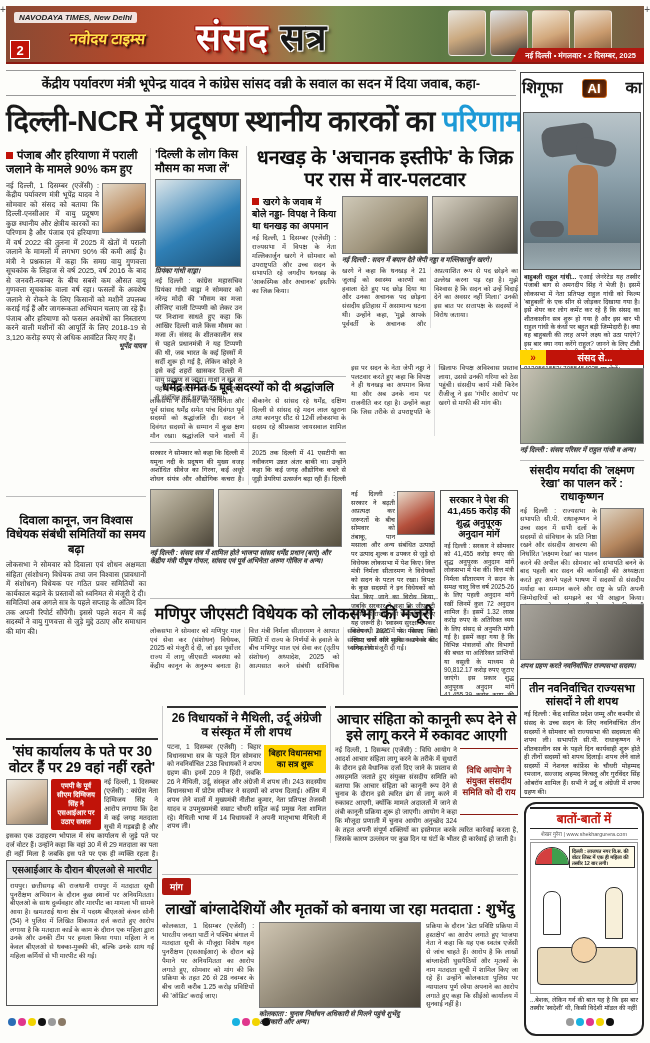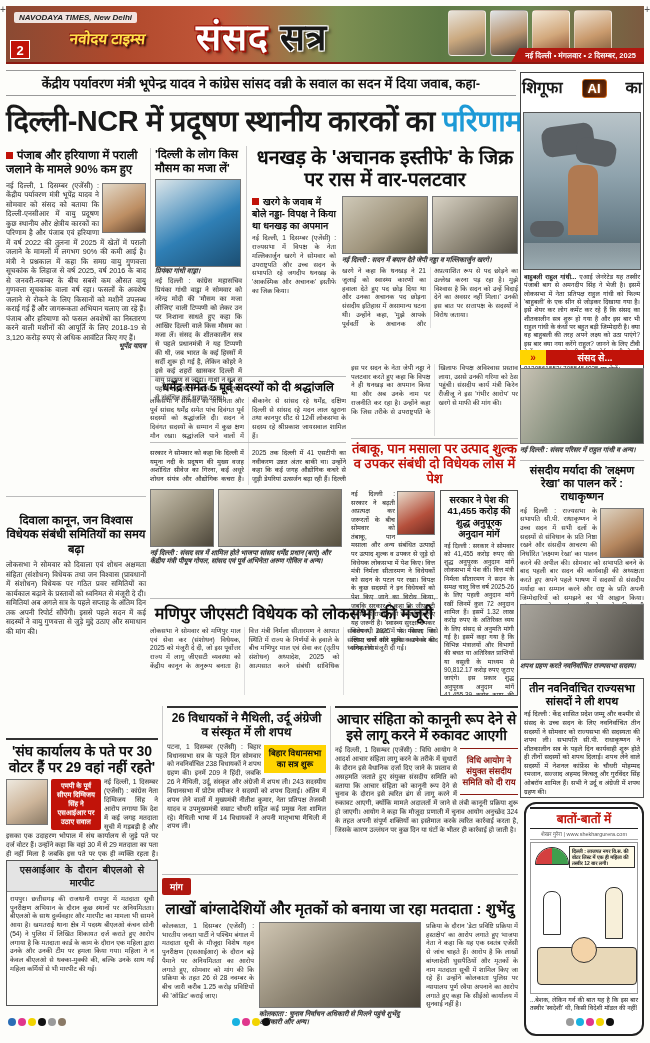--- a/index.html
+++ b/index.html
@@ -68,21 +68,21 @@
   #rail-ai .ai-cap { font-size:6.4px; line-height:1.3; text-align:justify; padding:3px 1px 1px; color:#222; }
   #rail-ai .ai-cap b { font-weight:900; }
   #sansad-band { left:520px; top:350px; width:124px; height:15px; display:flex; }
   #sansad-band .arrow { width:26px; background:#ffd400; color:#c11309; font-weight:900; font-size:10px; text-align:center; line-height:15px; }
   #sansad-band .band-label { flex:1; background:#c11309; color:#fff; font-weight:bold; font-size:9.5px; text-align:center; line-height:15px; }
   .rail-block { left:520px; width:124px; }
   .red-inset { background:#c11309; color:#fff; font-weight:bold; font-size:7.5px; padding:3px; text-align:center; border-radius:2px; }
   .yellow-inset { background:#ffd400; color:#111; font-weight:900; font-size:8.5px; padding:3px 4px; text-align:center; }
   .maroon-inset { color:#8b1a12; font-weight:900; font-size:8.5px; text-align:center; line-height:1.3; }
   .boxed { border:1px solid #555; padding:3px; }
-  .box-head-grey { background:#e4e4e4; font-weight:900; font-size:9.5px; text-align:center; padding:2px; border-bottom:1px solid #888;font-family:Liberation Mono, monospace; }
+  .box-head-grey { background:#e4e4e4; font-weight:900; font-size:9.5px; text-align:center; padding:2px; border-bottom:1px solid #888; }
   
   #cartoon { left:524px; top:802px; width:120px; height:234px; border:2px solid #222; border-radius:12px; padding:3px 4px; background:#fff; }
   #cartoon .c-title { color:#c11309; font-weight:900; font-size:12px; text-align:center; border-top:2px solid #222; border-bottom:1px solid #222; padding:1px 0; }
   #cartoon .c-byline { font-size:5.5px; text-align:center; color:#555; border-bottom:1px solid #aaa; padding:1px 0; }
   #cartoon .c-canvas { position:relative; height:152px; border:1px solid #999; margin-top:2px; overflow:hidden; background:#fff; }
   #cartoon .c-cap { font-size:6.3px; line-height:1.25; margin-top:2px; text-align:justify; }
   
   #demand-strip { display:flex; align-items:center; gap:4px; }
   #demand-strip .d-label { background:#b01810; color:#fff; font-weight:900; font-size:9px; padding:2px 8px; border-radius:2px; }
   #demand-strip .d-text { flex:1; border:1.5px solid #b01810; border-radius:10px; color:#8b1a12; font-weight:bold; font-size:8.5px; padding:1px 8px; text-align:center; }
@@ -235,23 +235,20 @@
       <div class="photo" style="width:124px;height:58px;background:linear-gradient(140deg,#d6cfc0,#9a9282 55%,#57503f);"></div>
     </div>
     <div class="caption" style="margin-top:2px;">नई दिल्ली : संसद सत्र में शामिल होते भाजपा सांसद धर्मेंद्र प्रधान (बाएं) और केंद्रीय मंत्री पीयूष गोयल, सांसद एवं पूर्व अभिनेता अरुण गोविल व अन्य।</div>
   </div>
 
   <div class="abs hair-top" style="left:150px;top:598px;width:288px;padding-top:3px;">
     <div class="headline" style="font-size:16px;">मणिपुर जीएसटी विधेयक को लोकसभा की मंजूरी</div>
     <div class="body-txt cols3" style="margin-top:3px;font-size:6.6px;height:68px;overflow:hidden;">लोकसभा ने सोमवार को मणिपुर माल एवं सेवा कर (संशोधन) विधेयक, 2025 को मंजूरी दे दी, जो इस पूर्वोत्तर राज्य में लागू जीएसटी व्यवस्था को केंद्रीय कानून के अनुरूप बनाता है। वित्त मंत्री निर्मला सीतारमण ने आपात स्थिति में राज्य के निर्णयों के हवाले के बीच मणिपुर माल एवं सेवा कर (तृतीय संशोधन) अध्यादेश, 2025 को आत्मसात करने संबंधी सांविधिक संकल्प भी सदन में पेश किया, जिसे संक्षिप्त चर्चा और पारित करने के बाद ध्वनिमत से मंजूरी दी गई।</div>
   </div>
 
-  <div class="abs hair-top" style="left:351px;top:438px;width:167px;padding-top:3px;">
-    <div class="headline" style="font-size:13px;line-height:1.15;"><span style="color:#c11309;">तंबाकू, पान मसाला पर उत्पाद शुल्क व उपकर संबंधी दो विधेयक लोस में पेश</span></div>
-  </div>
   <div class="abs" style="left:351px;top:490px;width:84px;">
     <div class="body-txt" style="font-size:6.5px;">
       <span class="photo" style="float:right;width:38px;height:44px;margin:1px 0 1px 2px;background:linear-gradient(150deg,#e8dccc,#b5503c 60%,#6e2a20);"></span>
       <span>नई दिल्ली : सरकार ने बढ़ती अप्रत्यक्ष कर जरूरतों के बीच सोमवार को तंबाकू, पान मसाला और अन्य संबंधित उत्पादों पर उत्पाद शुल्क व उपकर से जुड़े दो विधेयक लोकसभा में पेश किए। वित्त मंत्री निर्मला सीतारमण ने विधेयकों को सदन के पटल पर रखा। विपक्ष के कुछ सदस्यों ने इन विधेयकों को पेश किए जाने का विरोध किया, जबकि सरकार ने कहा कि जीएसटी सुधारों से राजस्व की भरपाई के लिए यह जरूरी है। 'स्वास्थ्य सुरक्षा उपकर विधेयक, 2025' पर मसाला पर लगाए जाने वाले शुल्क व उपकर की जगह लेगा।</span>
     </div>
   </div>
 
   <div class="abs boxed" style="left:440px;top:490px;width:78px;height:206px;overflow:hidden;">
     <div class="headline" style="font-size:9.5px;line-height:1.2;">सरकार ने पेश की 41,455 करोड़ की शुद्ध अनुपूरक अनुदान मांगें</div>
     <div class="body-txt" style="margin-top:2px;font-size:6.3px;">नई दिल्ली : सरकार ने सोमवार को 41,455 करोड़ रुपए की शुद्ध अनुपूरक अनुदान मांगें लोकसभा में पेश कीं। वित्त मंत्री निर्मला सीतारमण ने सदन के समक्ष चालू वित्त वर्ष 2025-26 के लिए पहली अनुदान मांगें रखीं जिनमें कुल 72 अनुदान शामिल हैं। इसमें 1.32 लाख करोड़ रुपए के अतिरिक्त व्यय के लिए संसद से अनुमति मांगी गई है। इसमें कहा गया है कि विभिन्न मंत्रालयों और विभागों की बचत या अतिरिक्त प्राप्तियों या वसूली के माध्यम से 90,812.17 करोड़ रुपए जुटाए जाएंगे। इस प्रकार शुद्ध अनुपूरक अनुदान मांगें 41,455.39 करोड़ रुपए की हैं।</div>
@@ -275,21 +272,21 @@
     <div class="headline" style="font-size:12px;line-height:1.2;border-top:2px solid #333;padding-top:3px;">26 विधायकों ने मैथिली, उर्दू अंग्रेजी व संस्कृत में ली शपथ</div>
     <div class="body-txt" style="margin-top:3px;font-size:6.7px;">
       <span class="yellow-inset" style="float:right;width:62px;margin:2px 0 2px 3px;">बिहार विधानसभा का सत्र शुरू</span>
       <span>पटना, 1 दिसम्बर (एजेंसी) : बिहार विधानसभा सत्र के पहले दिन सोमवार को नवनिर्वाचित 238 विधायकों ने शपथ ग्रहण की। इनमें 209 ने हिंदी, जबकि 26 ने मैथिली, उर्दू, संस्कृत और अंग्रेजी में शपथ ली। 243 सदस्यीय विधानसभा में प्रोटेम स्पीकर ने सदस्यों को शपथ दिलाई। अंतिम में शपथ लेने वालों में मुख्यमंत्री नीतीश कुमार, नेता प्रतिपक्ष तेजस्वी यादव व उपमुख्यमंत्री सम्राट चौधरी सहित कई प्रमुख नेता शामिल रहे। मैथिली भाषा में 14 विधायकों ने अपनी मातृभाषा मैथिली में शपथ ली।</span>
     </div>
   </div>
 
   <div class="abs vrule" style="left:330px;top:706px;width:188px;padding-left:4px;">
     <div class="headline" style="font-size:14px;line-height:1.15;border-top:2px solid #333;padding-top:3px;">आचार संहिता को कानूनी रूप देने से इसे लागू करने में रुकावट आएगी</div>
     <div class="body-txt" style="margin-top:3px;font-size:6.7px;">
-      <span class="maroon-inset" style="float:right;width:58px;margin:2px 0 2px 3px;border-top:1px solid #8b1a12;border-bottom:1px solid #8b1a12;padding:6px 0;">विधि आयोग ने संयुक्त संसदीय समिति को दी राय</span>
+      <span class="maroon-inset" style="float:right;width:58px;margin:2px 0 2px 3px;border-top:1px solid #8b1a12;border-bottom:1px solid #8b1a12;padding:16px 0;">विधि आयोग ने संयुक्त संसदीय समिति को दी राय</span>
       <span>नई दिल्ली, 1 दिसम्बर (एजेंसी) : विधि आयोग ने आदर्श आचार संहिता लागू करने के तरीके में सुधारों के दौरान इसे वैधानिक दर्जा दिए जाने के प्रस्ताव से असहमति जताते हुए संयुक्त संसदीय समिति को बताया कि आचार संहिता को कानूनी रूप देने से चुनाव के दौरान इसे त्वरित ढंग से लागू करने में रुकावट आएगी, क्योंकि मामले अदालतों में जाने से लंबी कानूनी प्रक्रिया शुरू हो जाएगी। आयोग ने कहा कि मौजूदा प्रणाली में चुनाव आयोग अनुच्छेद 324 के तहत अपनी संपूर्ण शक्तियों का इस्तेमाल करके त्वरित कार्रवाई करता है, जिसके कारण उल्लंघन पर कुछ दिन या घंटों के भीतर ही कार्रवाई हो जाती है।</span>
     </div>
   </div>
 
   <div class="abs hair-top" style="left:162px;top:874px;width:356px;padding-top:3px;">
     <div id="demand-strip">
       <span class="d-label">मांग</span>
     </div>
     <div class="headline" style="font-size:15px;margin-top:3px;">लाखों बांग्लादेशियों और मृतकों को बनाया जा रहा मतदाता : शुभेंदु</div>
     <div style="display:flex;gap:5px;margin-top:4px;">

